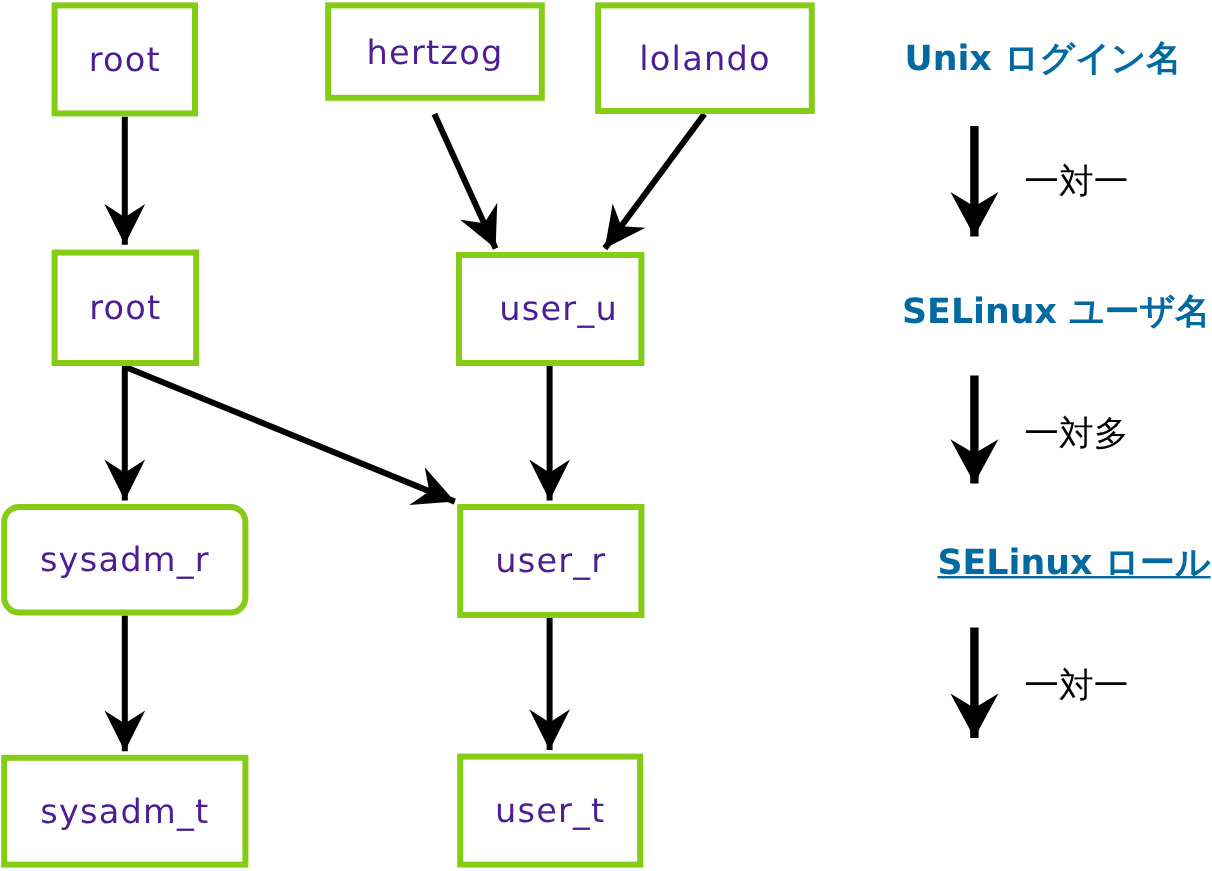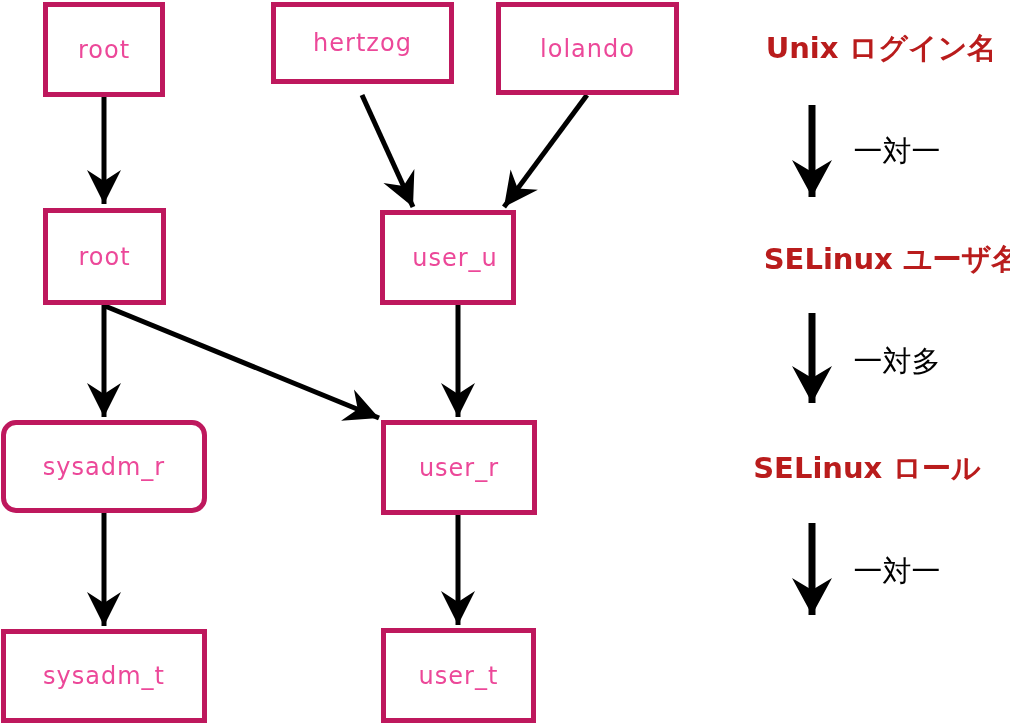--- a/index.html
+++ b/index.html
@@ -21,38 +21,37 @@
     position: absolute;
     left: 0;
     top: 0;
     width: 1010px;
     height: 726px;
     pointer-events: none;
   }
   .node {
     position: absolute;
     box-sizing: border-box;
-    border: 5px solid #be185d;
+    border: 5px solid #84cc16;
     background: #ffffff;
     display: flex;
     align-items: center;
     justify-content: center;
-    font-size: 24px;
-    color: #ec4899;
+    font-size: 28px;
+    color: #4c1d95;
     letter-spacing: 1px;
     white-space: nowrap;
   }
   .level-label {
     position: absolute;
     transform: translate(-50%, -50%);
     font-size: 29px;
     font-weight: 700;
-    color: #b91c1c;
+    color: #0369a1;
     white-space: nowrap;
-    margin-left: 12px;
   }
   .relation-label {
     position: absolute;
     transform: translate(-50%, -50%);
     font-size: 29px;
     font-weight: 400;
     color: #000000;
     white-space: nowrap;
   }
 </style>
@@ -83,28 +82,28 @@
     <line x1="812" y1="105" x2="812" y2="197" stroke="#000" stroke-width="7" marker-end="url(#head-big)"></line>
     <line x1="812" y1="313" x2="812" y2="403" stroke="#000" stroke-width="7" marker-end="url(#head-big)"></line>
     <line x1="812" y1="523" x2="812" y2="615" stroke="#000" stroke-width="7" marker-end="url(#head-big)"></line>
   </svg>
 
   <div class="node" style="left:43px;  top:2px;   width:122px; height:95px;">root</div>
   <div class="node" style="left:271px; top:2px;   width:183px; height:82px;">hertzog</div>
   <div class="node" style="left:496px; top:2px;   width:183px; height:93px;text-align:right;">lolando</div>
 
   <div class="node" style="left:43px;  top:208px; width:123px; height:97px;">root</div>
-  <div class="node" style="left:380px; top:210px; width:136px; height:95px;padding-left:14px;">user_u</div>
+  <div class="node" style="left:380px; top:210px; width:157px; height:95px;padding-left:14px;">user_u</div>
 
   <div class="node" style="left:1px;   top:420px; width:206px; height:93px;border-radius:15px;">sysadm_r</div>
   <div class="node" style="left:381px; top:420px; width:156px; height:95px;">user_r</div>
 
   <div class="node" style="left:1px;   top:629px; width:206px; height:94px;">sysadm_t</div>
   <div class="node" style="left:381px; top:628px; width:155px; height:95px;">user_t</div>
 
   <div class="level-label" style="left:869px; top:49px;">Unix ログイン名</div>
   <div class="relation-label" style="left:897px; top:152px;">一対一</div>
   <div class="level-label" style="left:880px; top:260px;">SELinux ユーザ名</div>
   <div class="relation-label" style="left:897px; top:362px;">一対多</div>
-  <div class="level-label" style="left:855px; top:469px;">SELinux ロール</div>
+  <div class="level-label" style="left:895px; top:469px;text-decoration:underline;">SELinux ロール</div>
   <div class="relation-label" style="left:897px; top:572px;">一対一</div>
 
 </div>
 
 </body></html>

